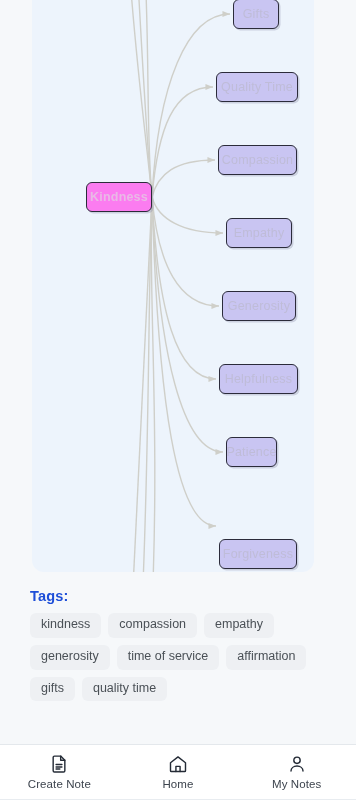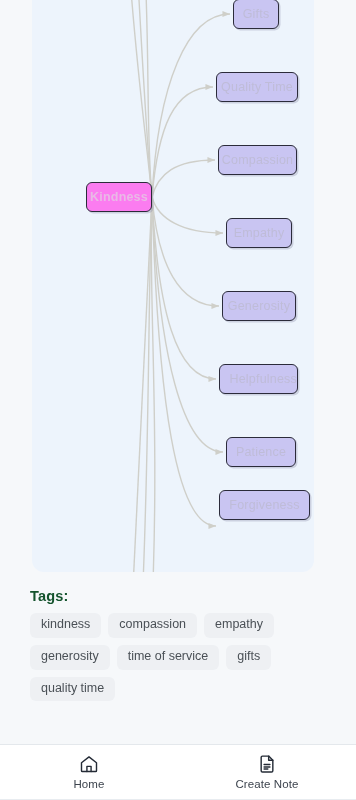--- a/index.html
+++ b/index.html
@@ -58,21 +58,21 @@
   
   #tags-section {
     position: absolute;
     left: 30px;
     top: 588px;
     width: 300px;
   }
   #tags-title {
     font-size: 14.5px;
     font-weight: 700;
-    color: #14532d;
+    color: #1d4ed8;
     letter-spacing: .2px;
     margin-bottom: 9px;
   }
   #tag-list {
     display: flex;
     flex-wrap: wrap;
     gap: 7px;
   }
   .tag-pill {
     background: #eef0f3;
@@ -155,62 +155,72 @@
       </div>
       <div class="node child" style="left: 186px; top: 157px; width: 79px; height: 30px;">
         <span>Compassion</span>
       </div>
       <div class="node child" style="left: 194px; top: 230px; width: 66px; height: 30px;">
         <span>Empathy</span>
       </div>
       <div class="node child" style="left: 190px; top: 303px; width: 74px; height: 30px;">
         <span>Generosity</span>
       </div>
-      <div class="node child" style="left: 187px; top: 376px; width: 79px; height: 30px; justify-content: flex-end;">
+      <div class="node child" style="left: 187px; top: 376px; width: 79px; height: 30px;">
         <span>Helpfulness</span>
       </div>
-      <div class="node child" style="left: 194px; top: 449px; width: 70px; height: 30px;">
+      <div class="node child" style="left: 194px; top: 449px; width: 51px; height: 30px;">
         <span>Patience</span>
       </div>
-      <div class="node child" style="left: 187px; top: 502px; width: 91px; height: 30px;">
+      <div class="node child" style="left: 187px; top: 551px; width: 78px; height: 30px;">
         <span>Forgiveness</span>
       </div>
     </div>
 </div>
 
 <div id="tags-section">
   <div id="tags-title">Tags:</div>
   <div id="tag-list">
       <span class="tag-pill">kindness</span>
       <span class="tag-pill">compassion</span>
       <span class="tag-pill">empathy</span>
       <span class="tag-pill">generosity</span>
       <span class="tag-pill">time of service</span>
+      <span class="tag-pill">affirmation</span>
       <span class="tag-pill">gifts</span>
       <span class="tag-pill">quality time</span>
     </div>
 </div>
 
 <nav id="bottom-nav">
-
-  <div class="nav-item">
-    <span class="nav-icon">
-      <svg viewBox="0 0 24 24" fill="none" stroke="currentColor" stroke-width="1.7" stroke-linecap="round" stroke-linejoin="round" width="20" height="20">
-        <path d="M3 10.5 12 3.5l9 7V20a1 1 0 0 1-1 1H4a1 1 0 0 1-1-1z"></path>
-        <path d="M9.5 21v-6.2h5V21"></path>
-      </svg>
-    </span>
-    <span class="nav-label">Home</span>
-  </div>
 
   <div class="nav-item">
     <span class="nav-icon">
       <svg viewBox="0 0 24 24" fill="none" stroke="currentColor" stroke-width="1.7" stroke-linecap="round" stroke-linejoin="round" width="20" height="20">
         <path d="M14 2.5H6.5a1.5 1.5 0 0 0-1.5 1.5v16a1.5 1.5 0 0 0 1.5 1.5h11a1.5 1.5 0 0 0 1.5-1.5V7.5z"></path>
         <path d="M14 2.5v5h5"></path>
         <path d="M8.5 12.5h7M8.5 15.5h7M8.5 18h4.5"></path>
       </svg>
     </span>
     <span class="nav-label">Create Note</span>
   </div>
 
+  <div class="nav-item">
+    <span class="nav-icon">
+      <svg viewBox="0 0 24 24" fill="none" stroke="currentColor" stroke-width="1.7" stroke-linecap="round" stroke-linejoin="round" width="20" height="20">
+        <path d="M3 10.5 12 3.5l9 7V20a1 1 0 0 1-1 1H4a1 1 0 0 1-1-1z"></path>
+        <path d="M9.5 21v-6.2h5V21"></path>
+      </svg>
+    </span>
+    <span class="nav-label">Home</span>
+  </div>
+
+  <div class="nav-item">
+    <span class="nav-icon">
+      <svg viewBox="0 0 24 24" fill="none" stroke="currentColor" stroke-width="1.7" stroke-linecap="round" stroke-linejoin="round" width="20" height="20">
+        <circle cx="12" cy="7.5" r="3.8"></circle>
+        <path d="M4.8 20.5c0-3.6 3.2-6 7.2-6s7.2 2.4 7.2 6"></path>
+      </svg>
+    </span>
+    <span class="nav-label">My Notes</span>
+  </div>
 
 </nav>
 
 </body></html>

